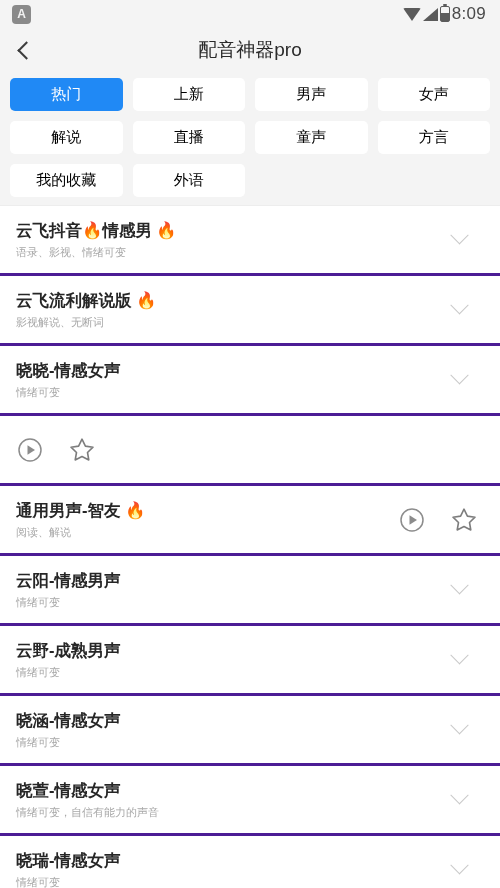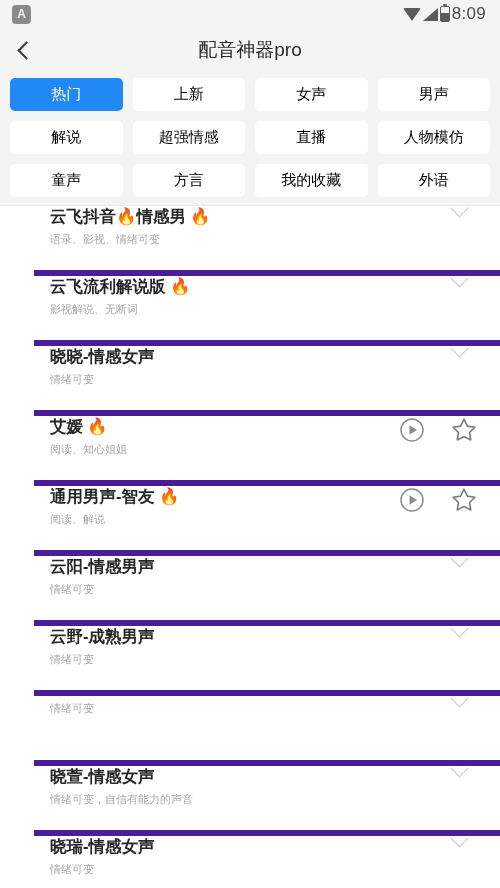--- a/index.html
+++ b/index.html
@@ -127,25 +127,24 @@
   
   .list {
     background: #ffffff;
     border-top: 1px solid #ededed;
   }
   .row {
     position: relative;
     height: 70px;
     padding: 0 16px;
     display: flex;
-    align-items: flex-start;
+    align-items: center;
     background: #ffffff;
-    border-bottom: 6px solid #4c1d95;
+    border-bottom: 3px solid #4c1d95;
     cursor: pointer;
-    margin-left: 34px;
   }
   .row-text { flex: 1; min-width: 0; }
   .row-title {
     font-size: 16.5px;
     color: #262626;
     font-weight: bold;
     line-height: 1.25;
     white-space: nowrap;
   }
   .row-sub {
@@ -196,26 +195,24 @@
   <div class="appbar">
     <div class="back-btn">
       <span class="back-chevron"></span>
     </div>
     <div class="appbar-title">配音神器pro</div>
   </div>
 
   <div class="chips">
     <div class="chip active">热门</div>
     <div class="chip">上新</div>
+    <div class="chip">男声</div>
     <div class="chip">女声</div>
-    <div class="chip">男声</div>
     <div class="chip">解说</div>
-    <div class="chip">超强情感</div>
     <div class="chip">直播</div>
-    <div class="chip">人物模仿</div>
     <div class="chip">童声</div>
     <div class="chip">方言</div>
     <div class="chip">我的收藏</div>
     <div class="chip">外语</div>
   </div>
 
   <div class="list">
 
     <div class="row">
       <div class="row-text">
@@ -241,24 +238,20 @@
       <div class="row-text">
         <div class="row-title">晓晓-情感女声</div>
         <div class="row-sub">情绪可变</div>
       </div>
       <div class="row-actions">
         <span class="chev-down"></span>
       </div>
     </div>
 
     <div class="row">
-      <div class="row-text">
-        <div class="row-title">艾媛 🔥</div>
-        <div class="row-sub">阅读、知心姐姐</div>
-      </div>
       <div class="row-actions">
         <span class="icon-btn">
           <svg width="26" height="26" viewBox="0 0 26 26">
             <circle cx="13" cy="13" r="11" fill="none" stroke="#8c8c8c" stroke-width="1.5"></circle>
             <path d="M10.5 8.3 L18 13 L10.5 17.7 Z" fill="#8c8c8c"></path>
           </svg>
         </span>
         <span class="icon-btn">
           <svg width="28" height="28" viewBox="0 0 28 28">
             <path d="M14 3.2 L17.4 10.1 L25 11.2 L19.5 16.5 L20.8 24 L14 20.5 L7.2 24 L8.5 16.5 L3 11.2 L10.6 10.1 Z" fill="none" stroke="#7d7d7d" stroke-width="1.6" stroke-linejoin="round"></path>
@@ -302,20 +295,21 @@
         <div class="row-title">云野-成熟男声</div>
         <div class="row-sub">情绪可变</div>
       </div>
       <div class="row-actions">
         <span class="chev-down"></span>
       </div>
     </div>
 
     <div class="row">
       <div class="row-text">
+        <div class="row-title">晓涵-情感女声</div>
         <div class="row-sub">情绪可变</div>
       </div>
       <div class="row-actions">
         <span class="chev-down"></span>
       </div>
     </div>
 
     <div class="row">
       <div class="row-text">
         <div class="row-title">晓萱-情感女声</div>

